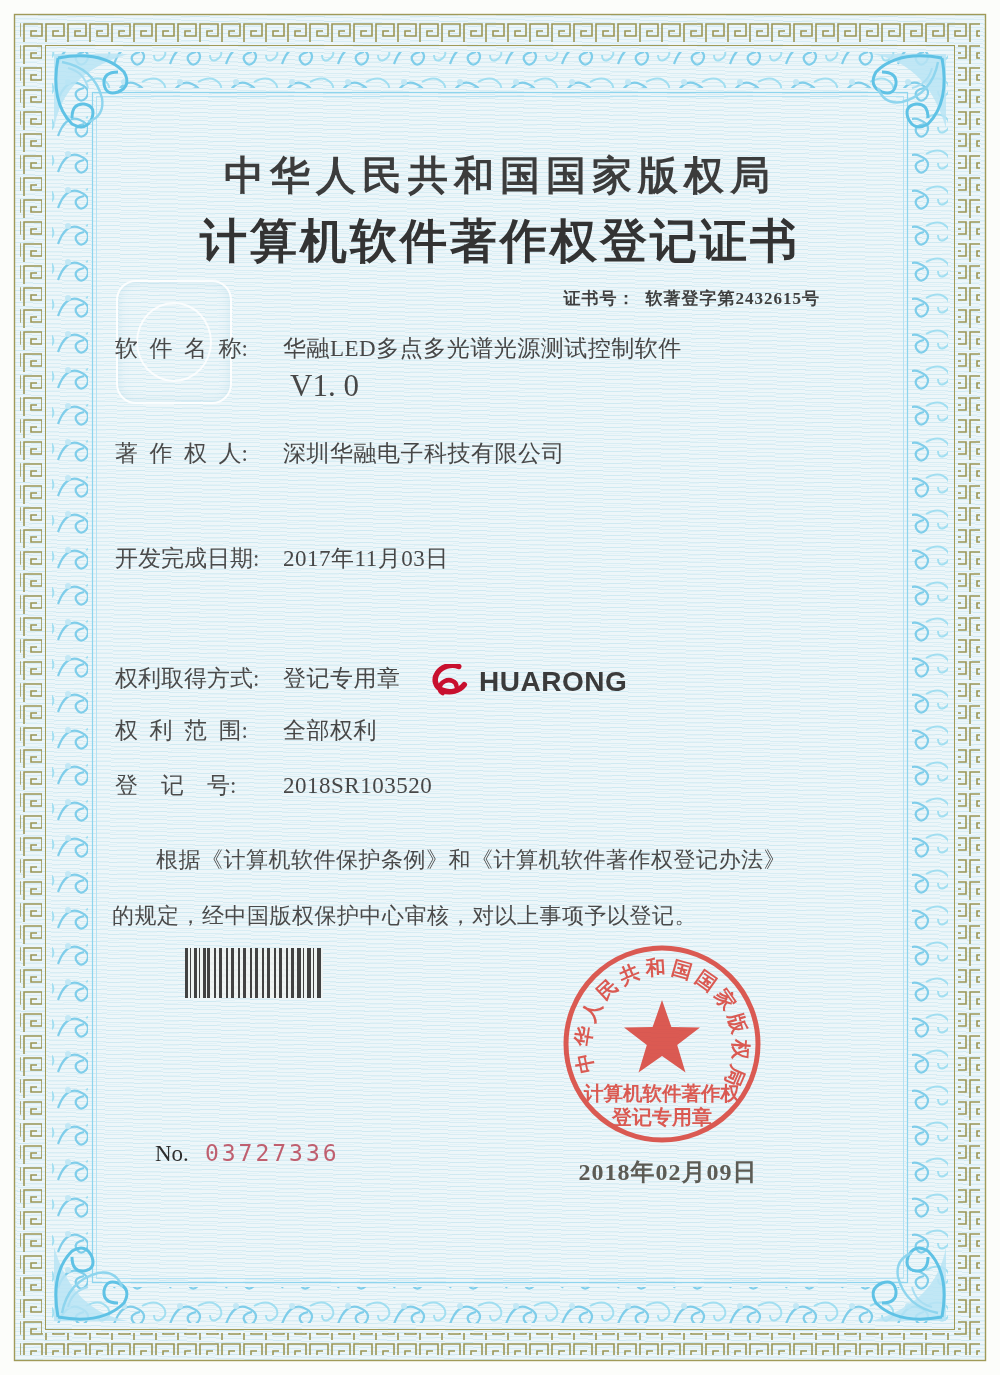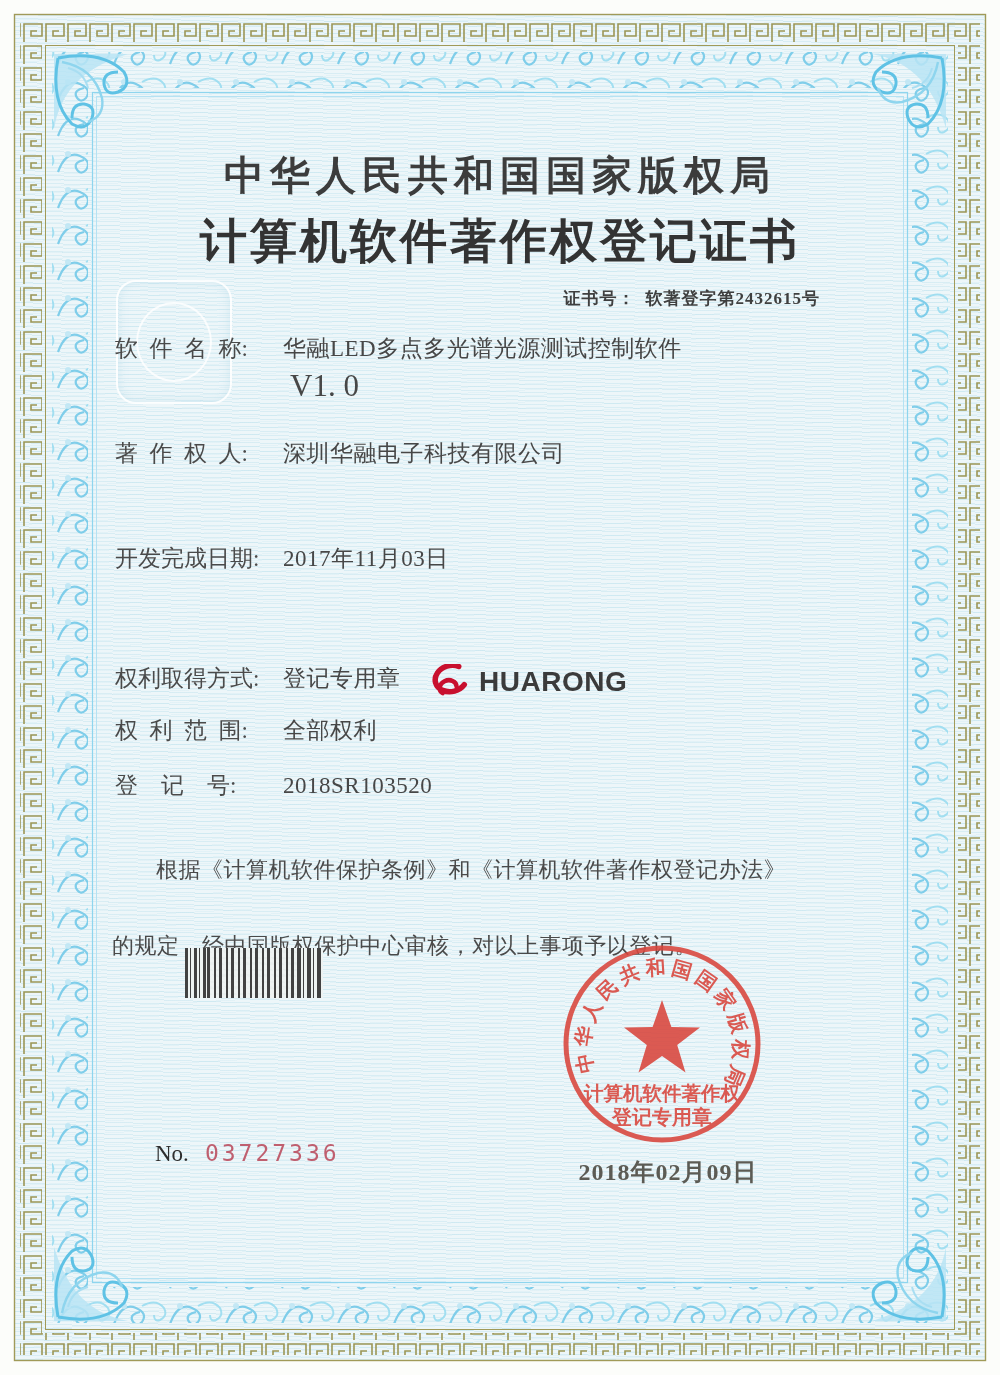--- a/index.html
+++ b/index.html
@@ -38,21 +38,21 @@
   .row0{top:333px;} .rowV2{top:368px;left:290px;font-size:31px;color:#474747;}
   .row1{top:438px;font-family:Liberation Serif, serif;}
   .row2{top:543px;}
   .row3{top:603px;}
   .row4{top:663px;}
   .row5{top:715px;}
   .row6{top:770px;}
 
   .statement{
     left:112px;top:832px;width:690px;
-    font-size:22px;line-height:76px;text-indent:2em;
+    font-size:22px;line-height:56px;text-indent:2em;
     color:#4a4a4a;letter-spacing:0.5px;
   }
 
   .barcode{
     left:185px;top:948px;width:138px;height:50px;display:flex;z-index:3;
   }
   .bc-seg{height:100%;}
   .bc-left{
     width:22px;
     background:repeating-linear-gradient(90deg,#424242 0 3px,#eef3f2 3px 5px,#424242 5px 6px,#eef3f2 6px 9px);

